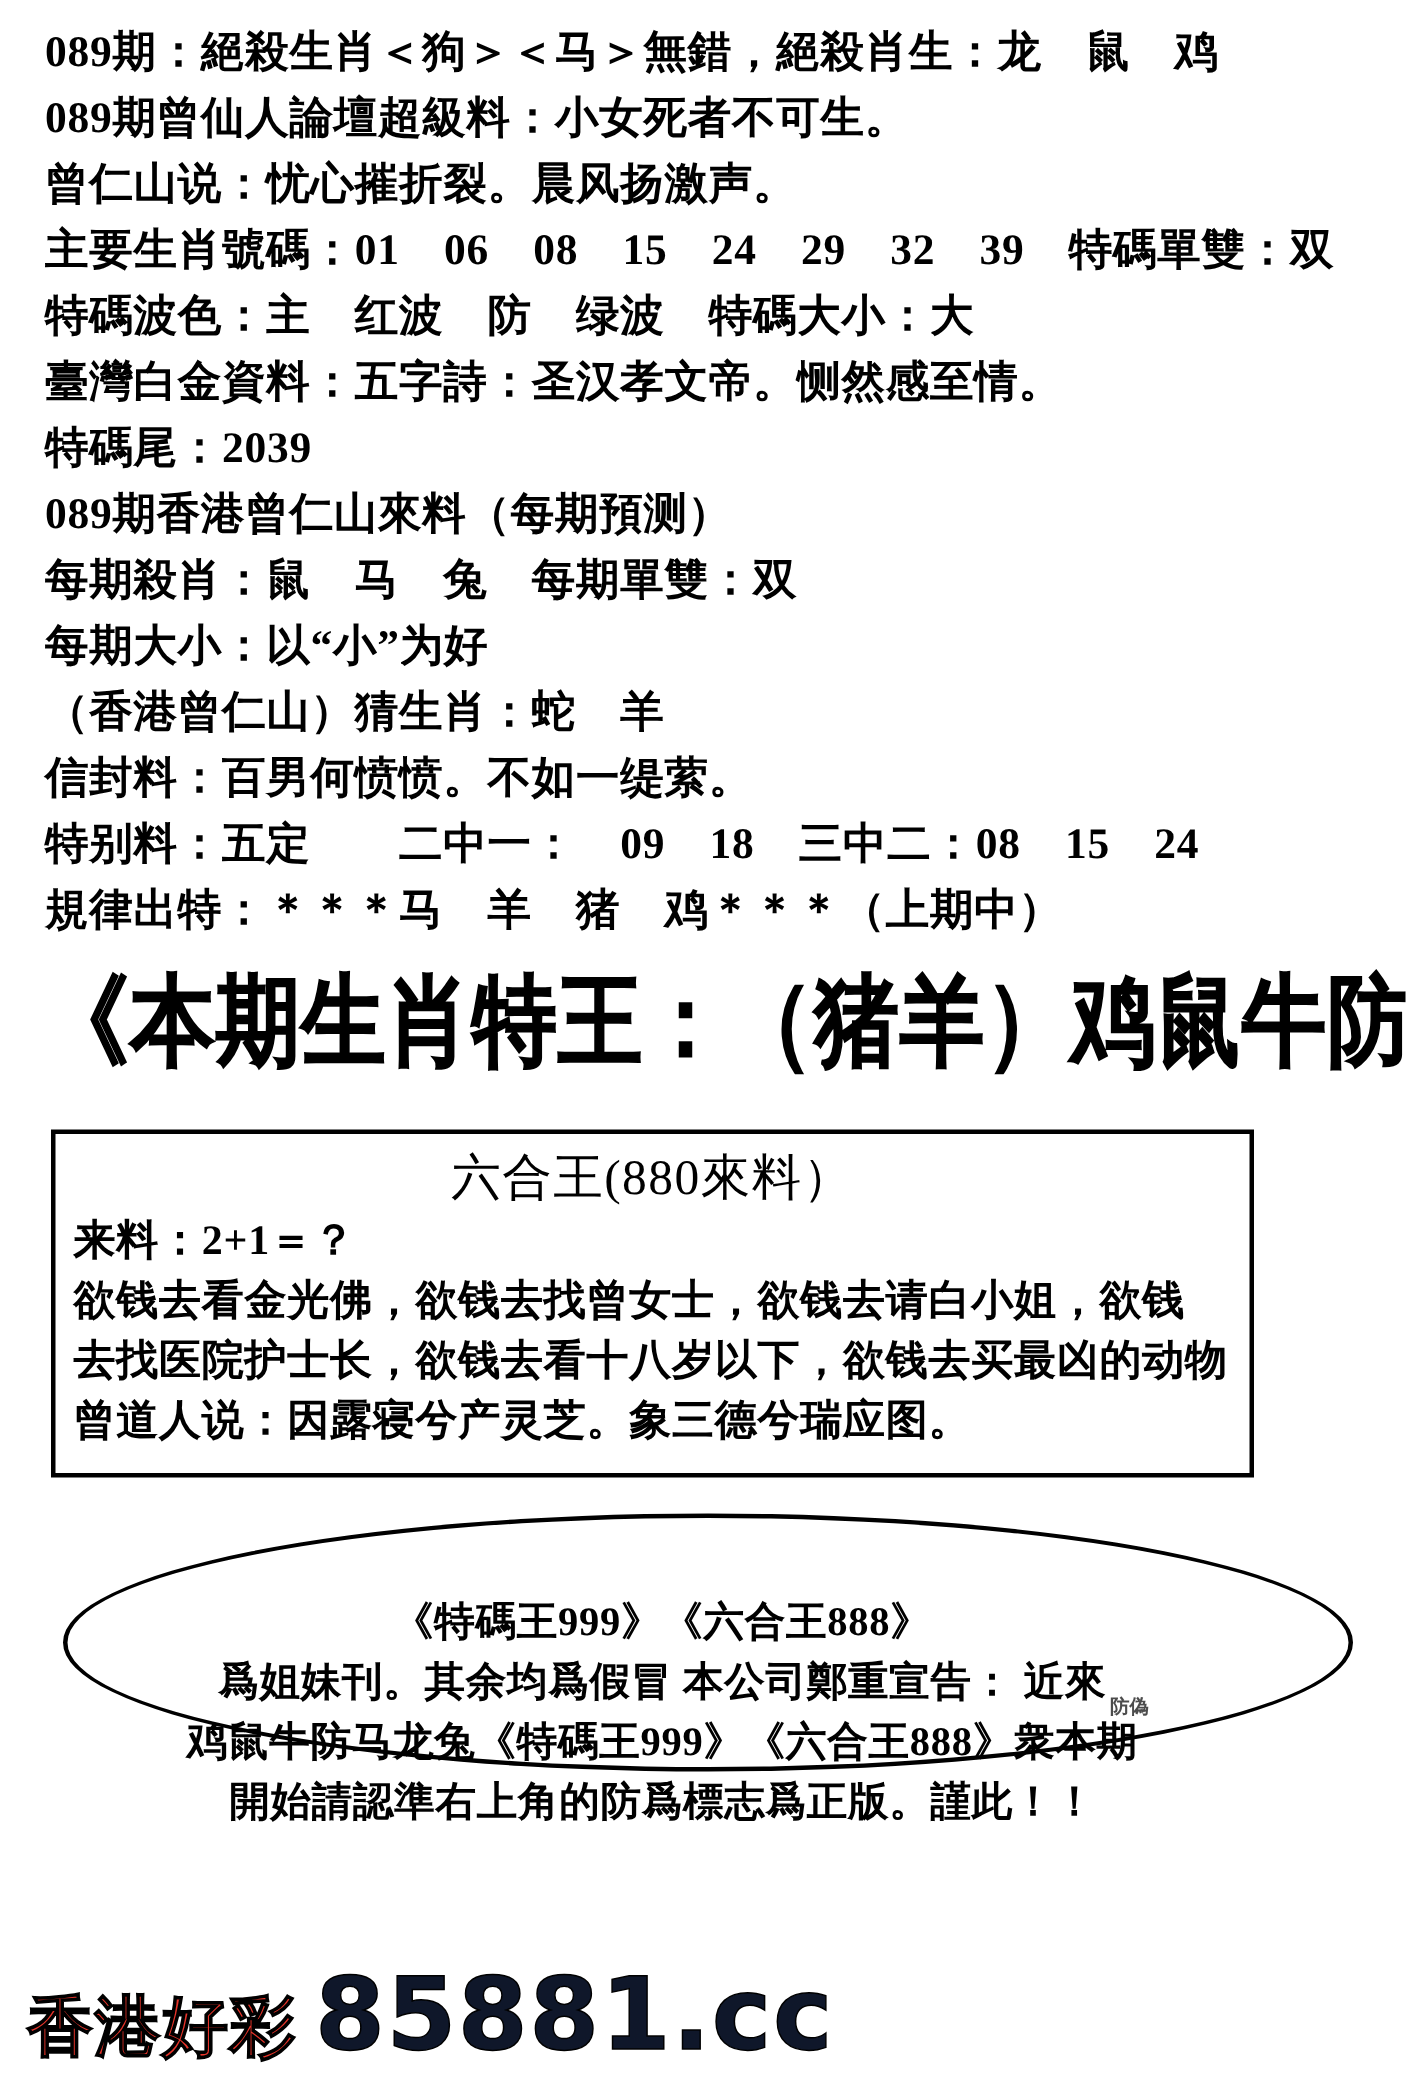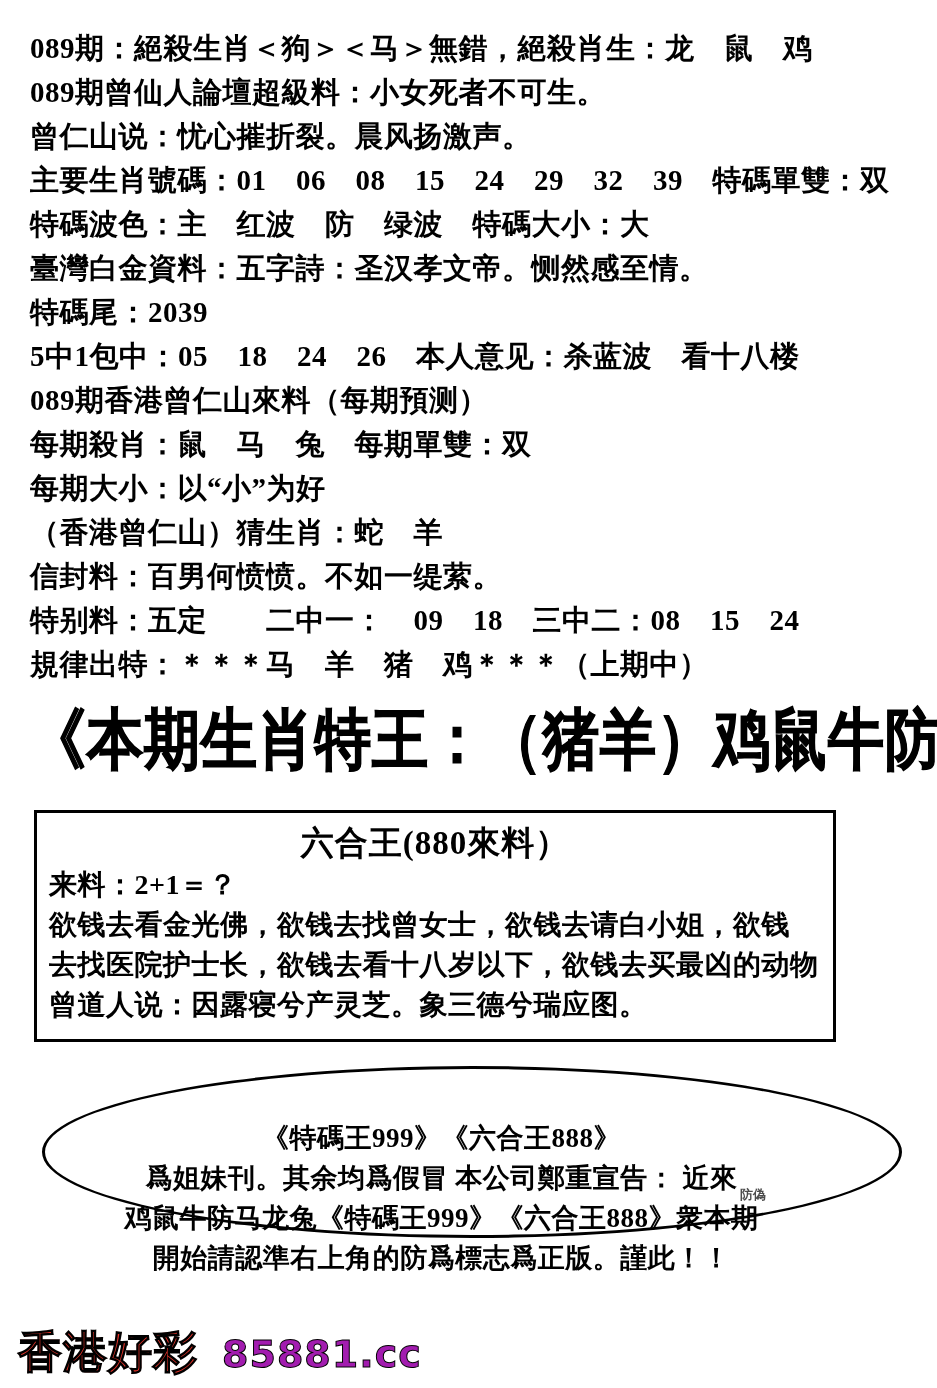--- a/index.html
+++ b/index.html
@@ -13,21 +13,21 @@
     position: relative;
     font-family: "Liberation Serif", "DejaVu Serif", serif;
     color: #000;
     overflow: hidden;
   }
   .page {
     position: relative;
     width: 860px;
     height: 1388px;
     box-sizing: border-box;
-    padding: 26px 20px 0 30px;
+    padding: 13px 20px 0 30px;
   }
   .line {
     font-size: 29px;
     line-height: 44px;
     white-space: nowrap;
     letter-spacing: 0.5px;
     font-weight: 600;
   }
 
   
@@ -48,21 +48,21 @@
 
   
   .box {
     margin: 28px 4px 0 4px;
     border: 3px solid #000;
     padding: 8px 12px 14px 12px;
   }
   .box-title {
     text-align: center;
     font-size: 33px;
-    font-weight: 700;
+    font-weight: 400;
     line-height: 44px;
     letter-spacing: 1px;
   }
   .box .line {
     font-size: 28px;
     line-height: 40px;
     font-weight: 600;
   }
 
   
@@ -107,53 +107,52 @@
     opacity: .75;
   }
 
   
   .footer {
     position: absolute;
     left: 18px;
     bottom: 6px;
     display: flex;
     align-items: baseline;
-    gap: 24px;
+    gap: 12px;
   }
   .footer .cn {
     font-family: "DejaVu Sans", "Liberation Sans", sans-serif;
     font-weight: 900;
     font-size: 44px;
     color: #e8342a;
     -webkit-text-stroke: 1px #000;
     letter-spacing: 1px;
   }
   .footer .num {
     font-family: "DejaVu Sans", "Liberation Sans", sans-serif;
     font-weight: 900;
-    font-size: 38px;
-    color: #a21caf;
+    font-size: 67px;
+    color: #0f172a;
     -webkit-text-stroke: 1px #000;
     letter-spacing: 1px;
   }
 </style>
 </head>
 <body>
 
 <div class="page">
 
   <div class="header-block">
     <div class="line">089期：絕殺生肖＜狗＞＜马＞無錯，絕殺肖生：龙　鼠　鸡</div>
     <div class="line">089期曾仙人論壇超級料：小女死者不可生。</div>
     <div class="line">曾仁山说：忧心摧折裂。晨风扬激声。</div>
     <div class="line">主要生肖號碼：01　06　08　15　24　29　32　39　特碼單雙：双</div>
     <div class="line">特碼波色：主　红波　防　绿波　特碼大小：大</div>
     <div class="line">臺灣白金資料：五字詩：圣汉孝文帝。恻然感至情。</div>
     <div class="line">特碼尾：2039</div>
-    <div class="line">5中1包中：05　18　24　26　本人意见：杀蓝波　看十八楼</div>
     <div class="line">089期香港曾仁山來料（每期預测）</div>
     <div class="line">每期殺肖：鼠　马　兔　每期單雙：双</div>
     <div class="line">每期大小：以“小”为好</div>
     <div class="line">（香港曾仁山）猜生肖：蛇　羊</div>
     <div class="line">信封料：百男何愤愤。不如一缇萦。</div>
     <div class="line">特别料：五定　　二中一：　09　18　三中二：08　15　24</div>
     <div class="line">規律出特：＊＊＊马　羊　猪　鸡＊＊＊（上期中）</div>
   </div>
 
   <div class="bigtitle">《本期生肖特王：（猪羊）鸡鼠牛防马龙兔》</div>

